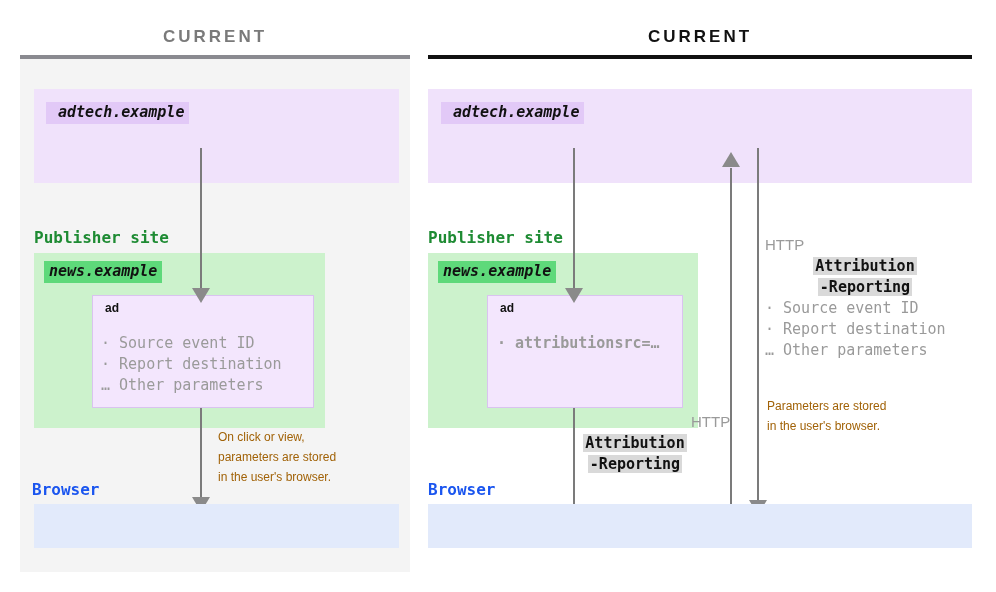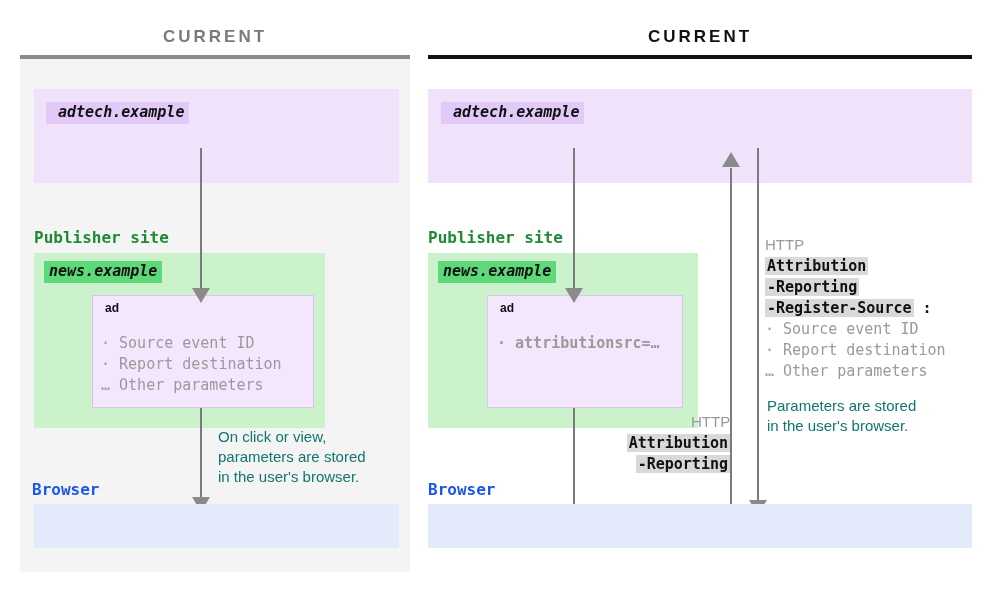--- a/index.html
+++ b/index.html
@@ -69,32 +69,32 @@
     border-top:15px solid #8a8a8a;
   }
   .arrowhead-up{
     position:absolute;width:0;height:0;
     border-left:9px solid transparent;border-right:9px solid transparent;
     border-bottom:15px solid #8a8a8a;
   }
 
   
   .note{
-    position:absolute;font-size:15px;line-height:20px;color:#0f766e;
+    position:absolute;font-size:12px;line-height:20px;color:#a16207;
     white-space:pre-line;
   }
 
   
   .http-word{
     position:absolute;font-size:15px;color:#9a9a9a;white-space:nowrap;
   }
   .hdr-block{position:absolute;}
   .hdr-line{
     display:block;font-size:15px;font-weight:bold;line-height:21px;
-    color:#111;white-space:nowrap;
+    color:#111;white-space:nowrap;text-align:center;
   }
   .hdr-line > span.hl{background:#d9d9d9;padding:0 2px;}
   .hdr-right{text-align:right;}
   .hdr-params{
     display:block;font-size:15px;line-height:21px;color:#9a9a9a;white-space:pre;
   }
   .curve{position:absolute;}
 </style>
 </head>
 <body>
@@ -165,21 +165,20 @@
   <span class="hdr-line"><span class="hl">-Reporting</span></span>
 </div>
 
 <div class="vline" style="left:757px;top:148px;height:355px;"></div>
 <div class="arrowhead-down" style="left:749px;top:500px;"></div>
 
 <div class="http-word" style="left:765px;top:236px;">HTTP</div>
 <div class="hdr-block mono" style="left:765px;top:256px;width:200px;">
   <span class="hdr-line"><span class="hl">Attribution</span></span>
   <span class="hdr-line"><span class="hl">-Reporting</span></span>
-  <span class="hdr-line"><span class="hl">-Register-Source</span><span style="color:#111;"> :</span></span>
   <span class="hdr-params">· Source event ID
 · Report destination
 … Other parameters</span>
 </div>
 
 <div class="note" style="left:767px;top:396px;width:200px;">Parameters are stored
 in the user's browser.</div>
 
 <div class="section-label label-browser mono" style="left:428px;top:480px;">Browser</div>
 <div class="browser-box" style="left:428px;top:504px;width:544px;height:44px;"></div>

